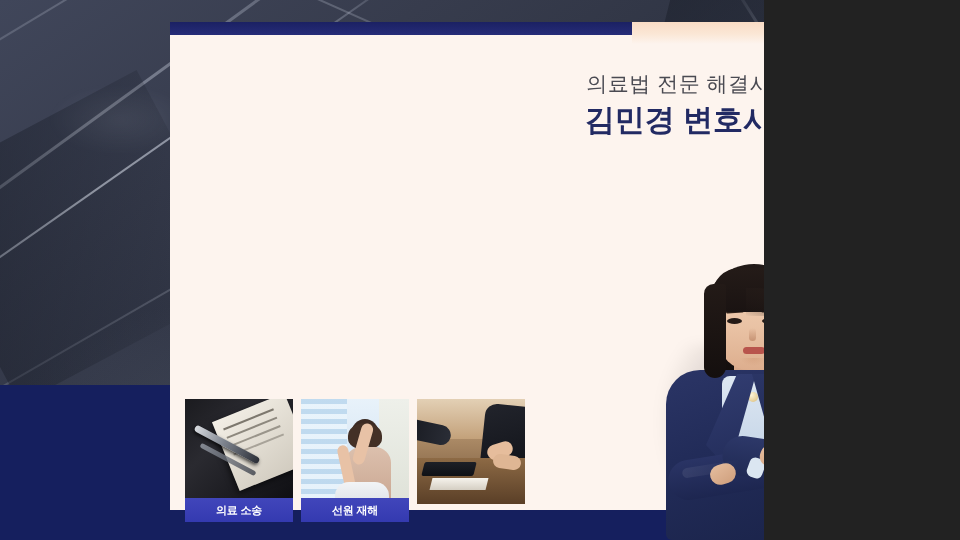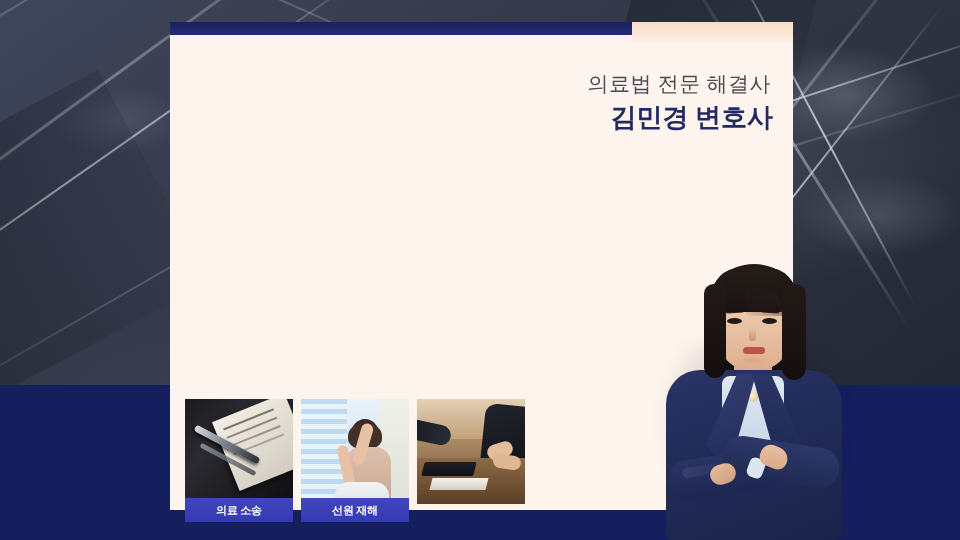--- a/index.html
+++ b/index.html
@@ -1,22 +1,22 @@
 <!DOCTYPE html>
 <html lang="ko"><head>
 <meta charset="utf-8">
 <title>Thumbnail</title>
 <style>
   * { margin:0; padding:0; box-sizing:border-box; }
   html,body{ background:#222; }
   .stage{
     position:relative;
-    width:960px; height:540px;
+    width:764px; height:540px;
     overflow:hidden;
-    font-family:Liberation Serif, serif;
+    font-family:Liberation Sans, sans-serif;
     background:#000000;
   }
 
   
   .bg{ position:absolute; inset:0; overflow:hidden; }
   .bg-base{
     position:absolute; inset:0;
     background:
       radial-gradient(ellipse 50% 40% at 72% 30%, rgba(150,158,175,.20), rgba(0,0,0,0) 62%),
       radial-gradient(ellipse 46% 36% at 30% 78%, rgba(140,150,170,.14), rgba(0,0,0,0) 62%),
@@ -68,21 +68,21 @@
 
   
   .kicker{
     position:absolute; right:22px; top:48px;
     font-size:21px; letter-spacing:.5px;
     color:#4a4a52; font-weight:400;
     white-space:nowrap;
   }
   .lawyer{
     position:absolute; right:20px; top:78px;
-    font-size:26px; font-weight:700; letter-spacing:0px;
+    font-size:30px; font-weight:700; letter-spacing:0px;
     color:#222a63;
     white-space:nowrap;
   }
 
   
   .headline{
     position:absolute; left:0; top:155px; width:623px;
     text-align:center;
     color:#1a2057;
     font-weight:900;

